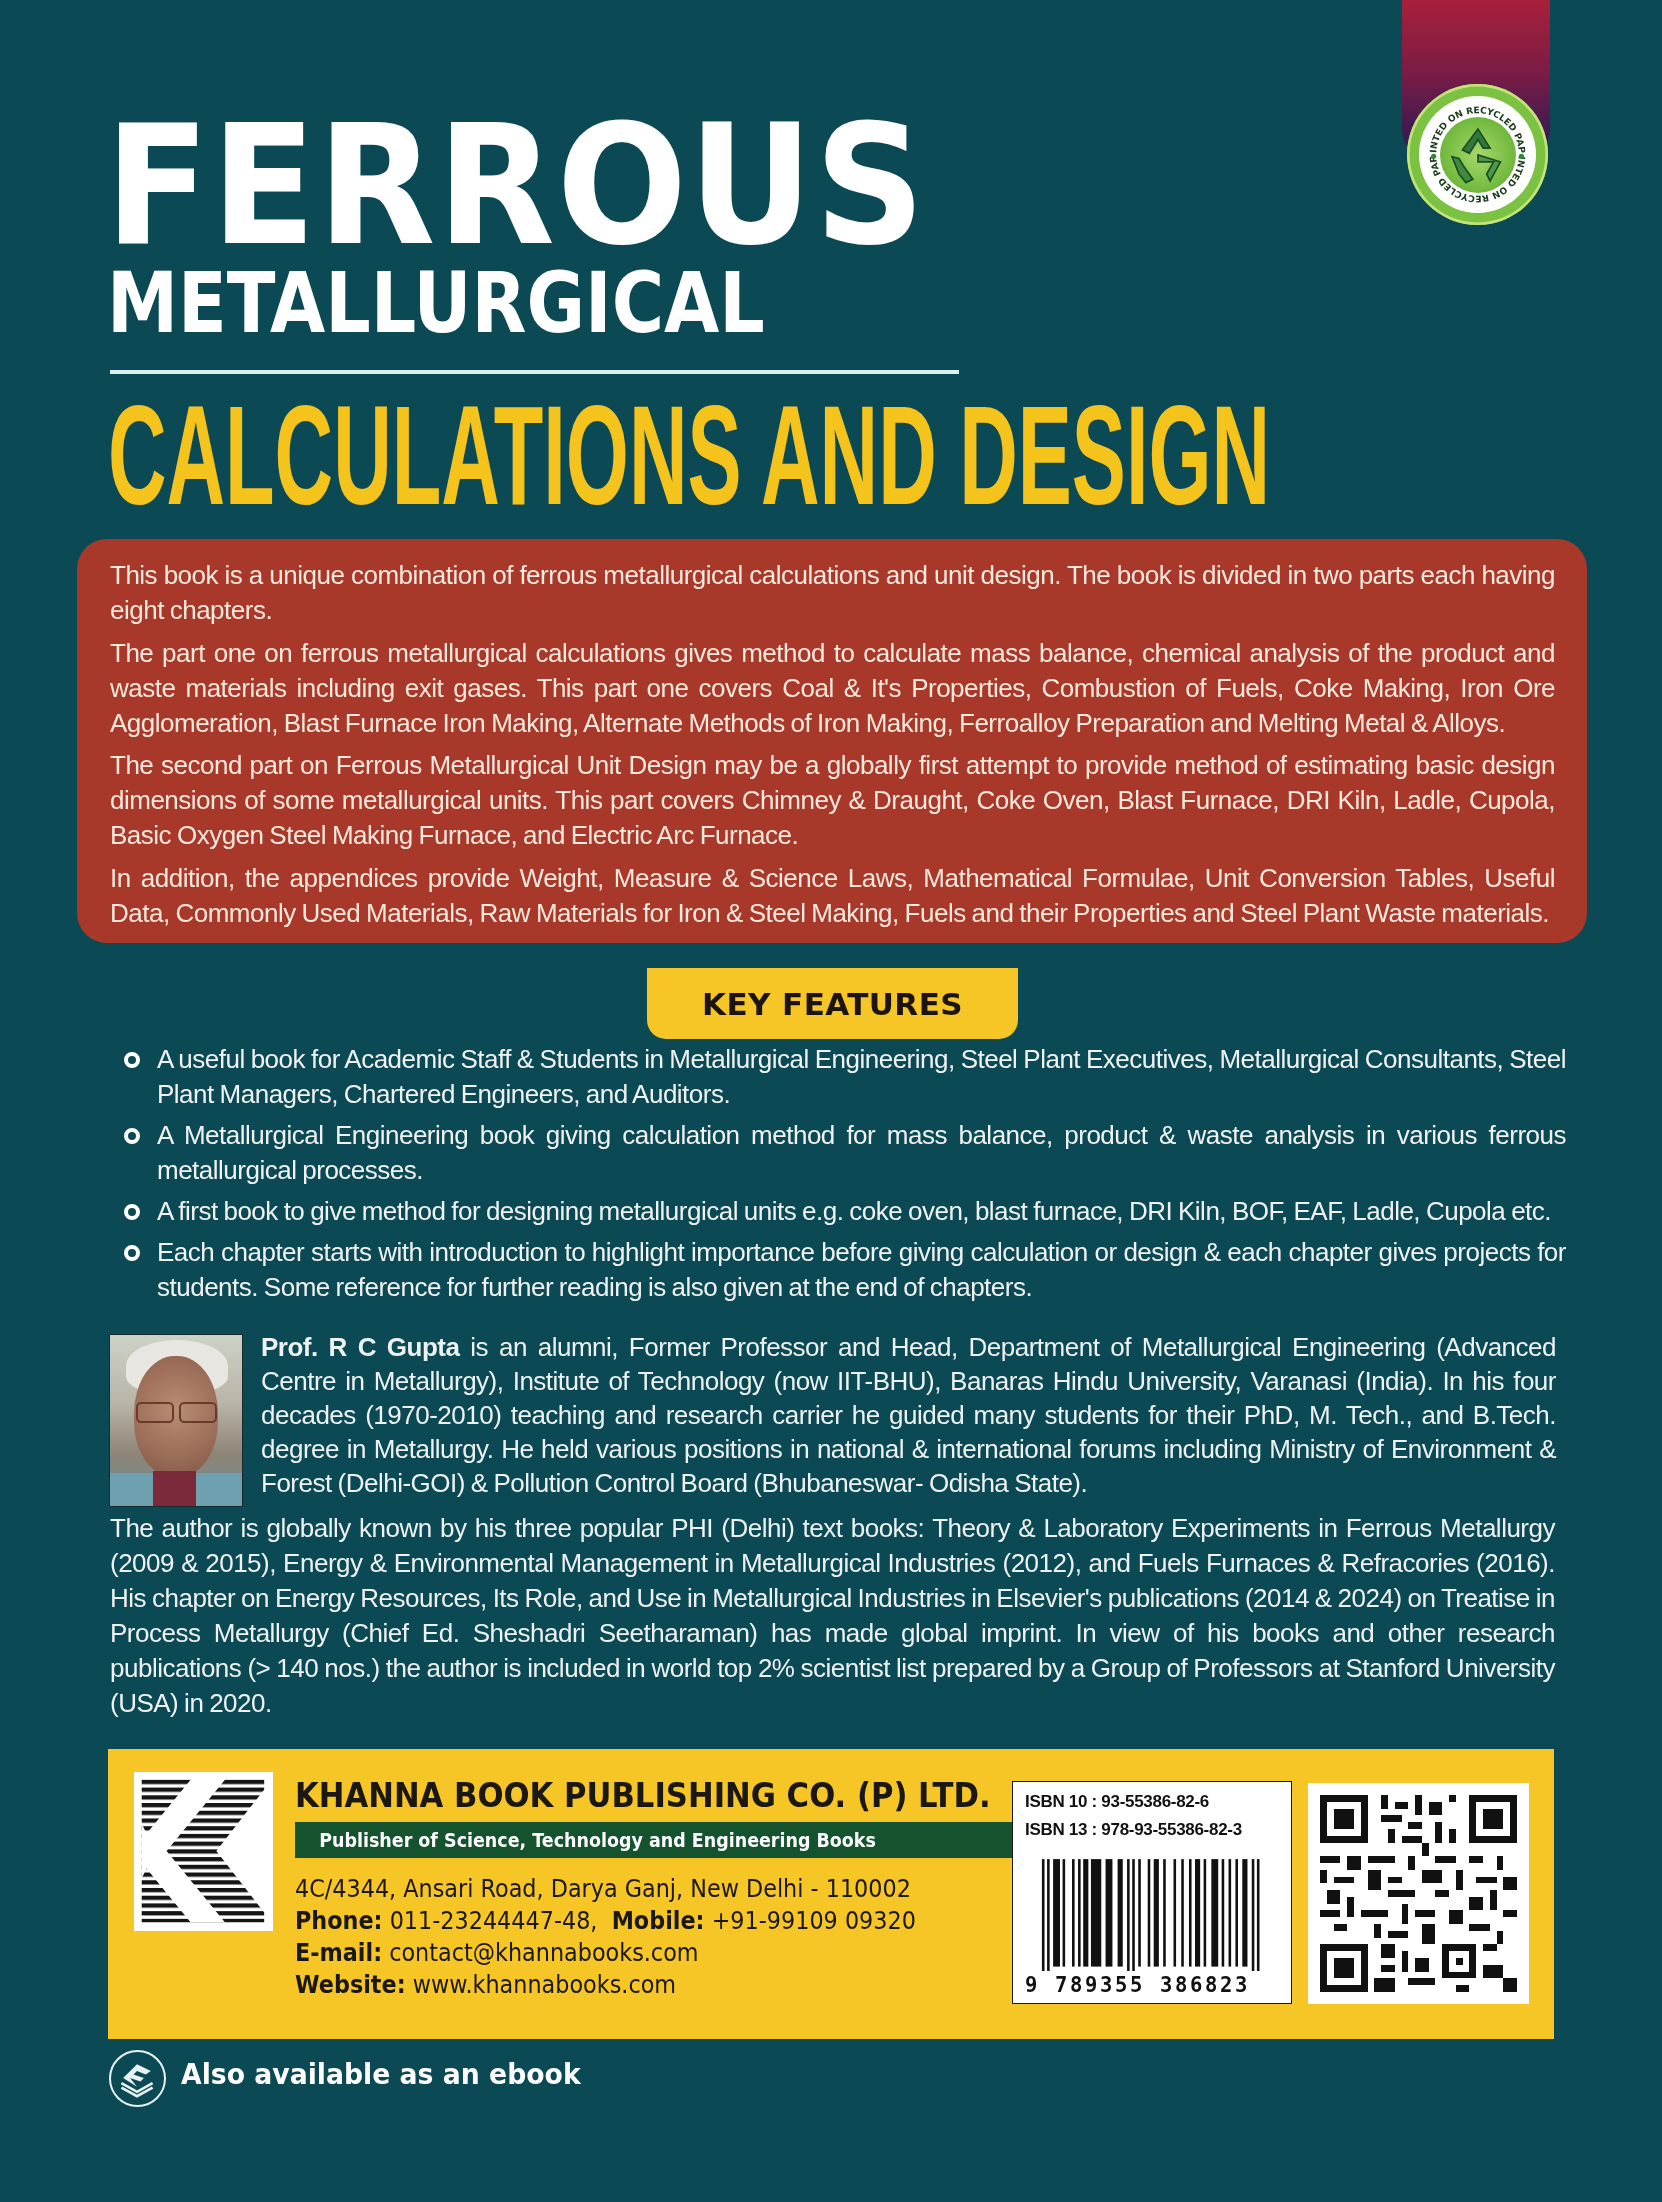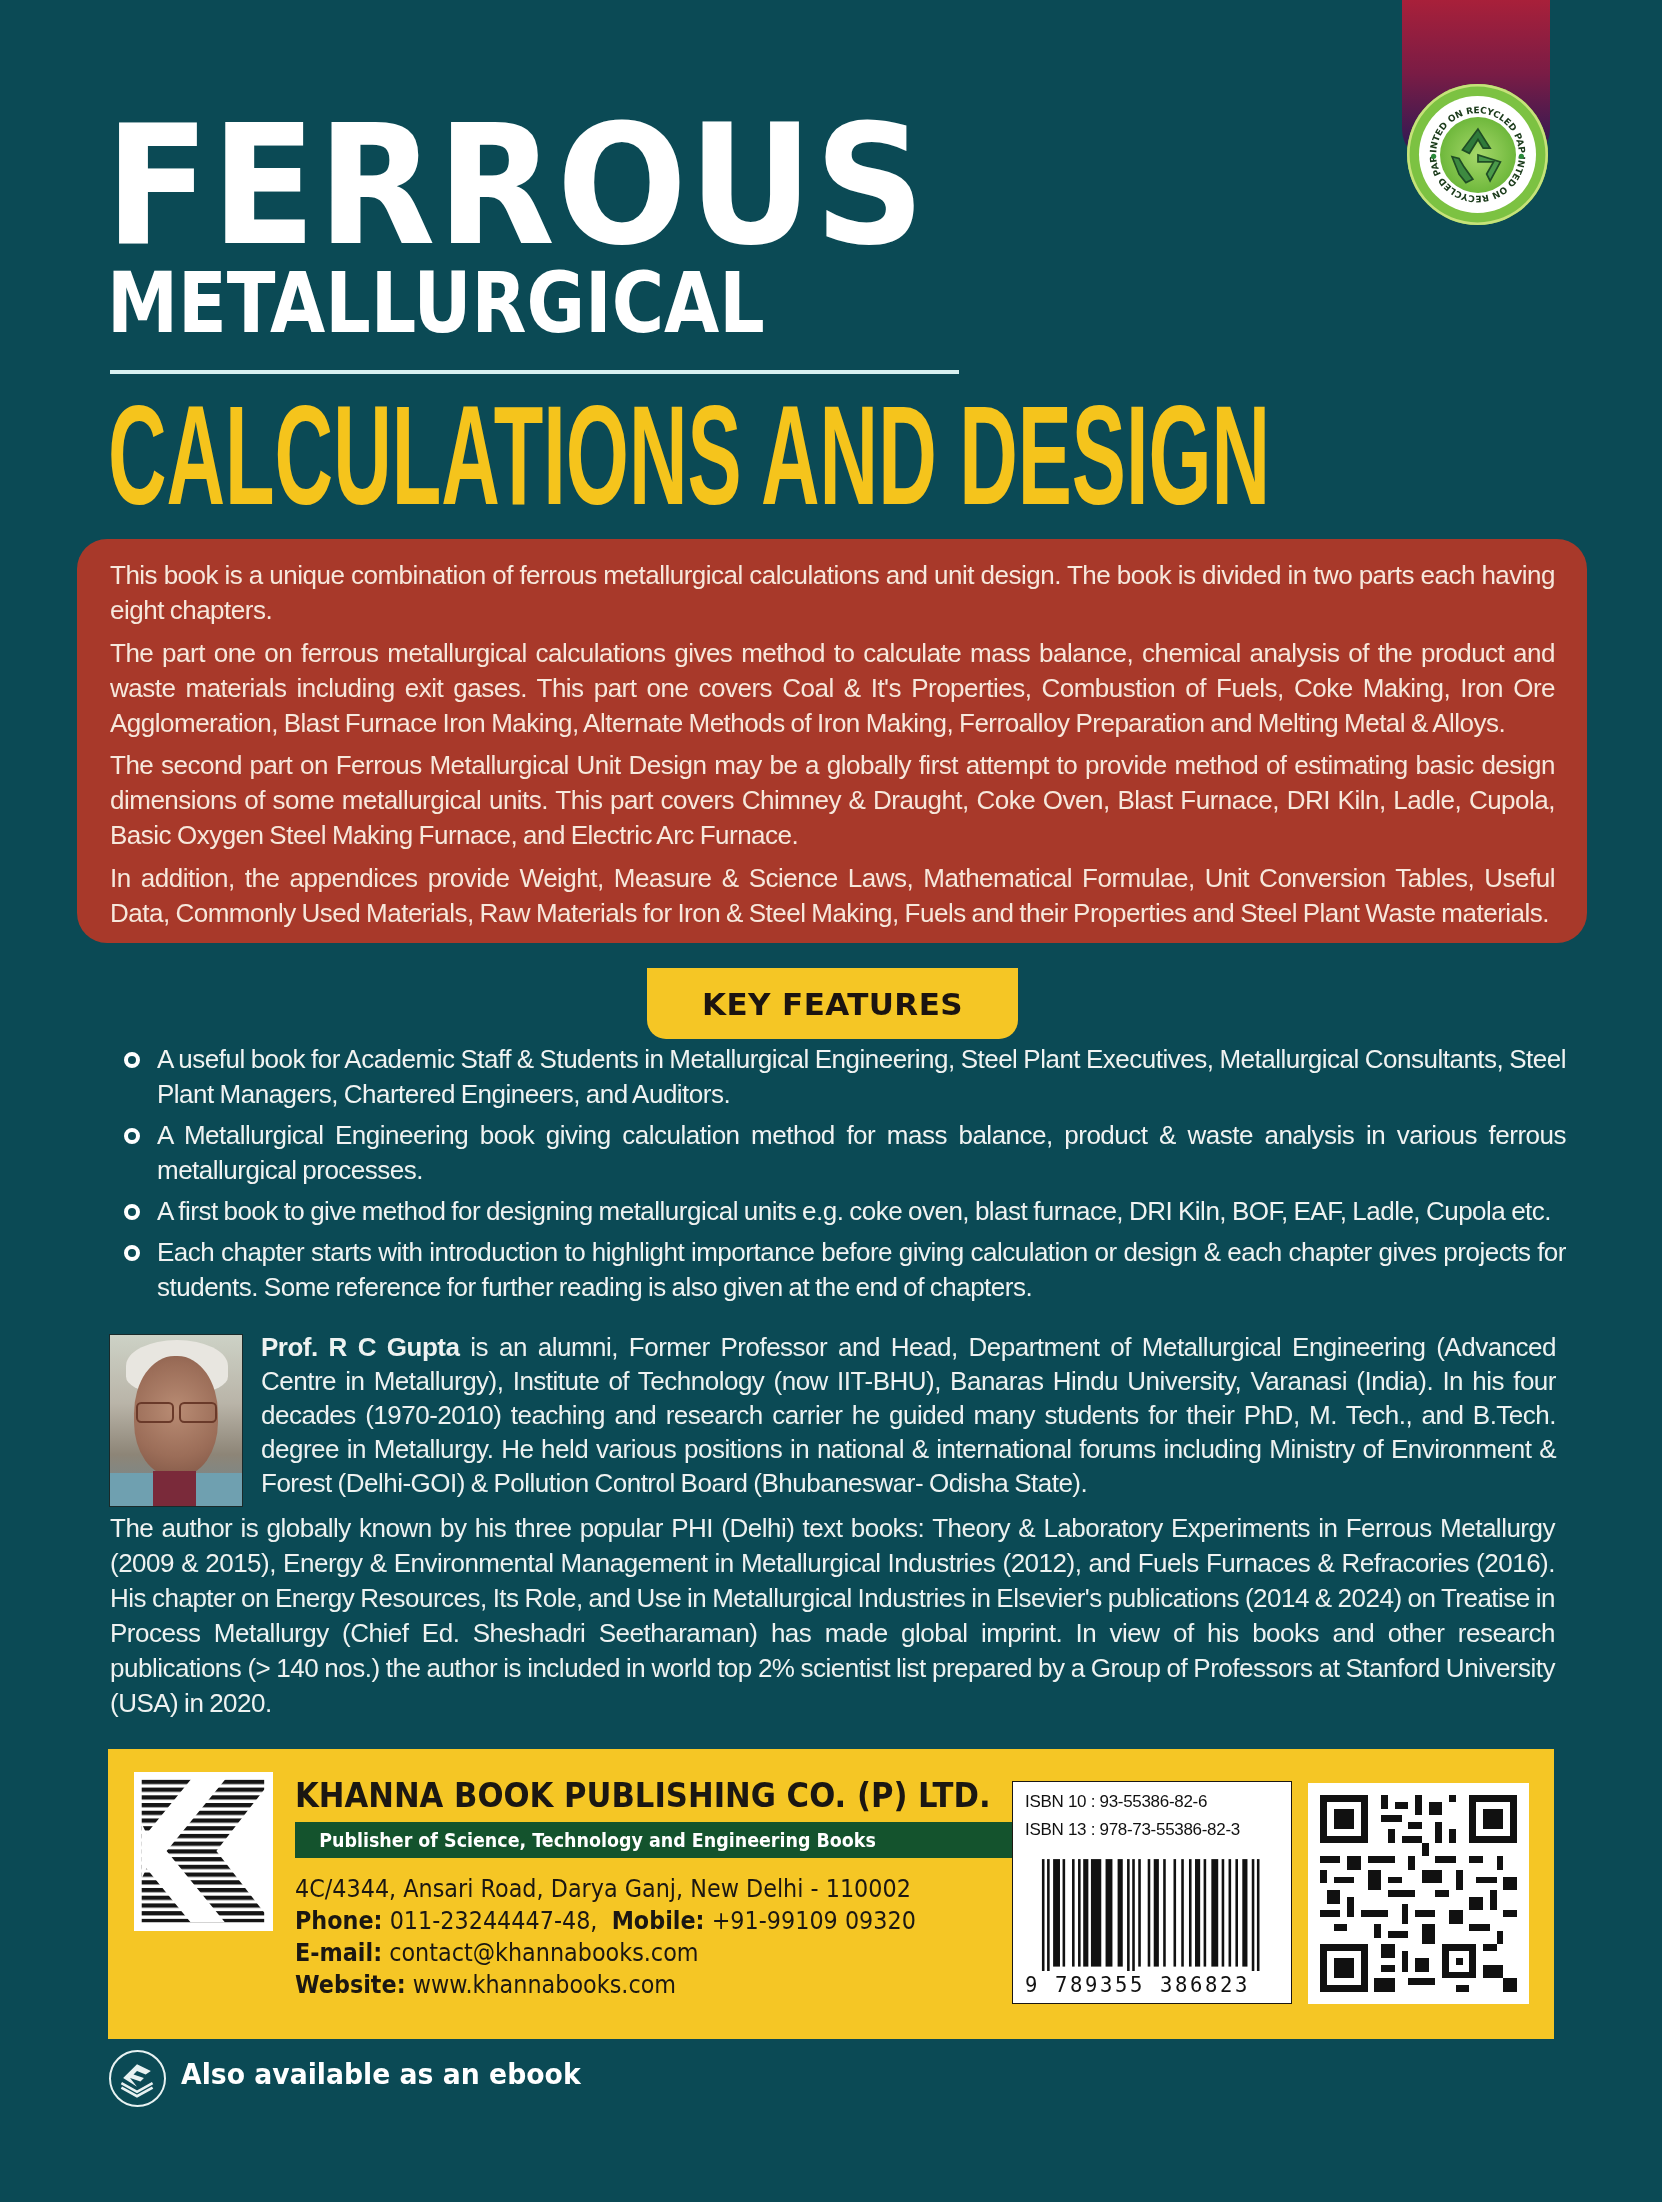--- a/index.html
+++ b/index.html
@@ -60,21 +60,21 @@
   .logo { left:134px; top:1772px; width:139px; height:159px; background:#ffffff; }
   .pub-name { left:295px; top:1776px; font-family:"DejaVu Sans", sans-serif; font-weight:bold; font-size:33px;
               color:#1b1712; transform-origin:left top; transform:scale(0.93,1.0); white-space:nowrap; }
   .tagline { left:295px; top:1822px; width:800px; height:36px; background:#14532d; color:#ffffff;
              display:flex; align-items:center; justify-content:flex-start; }
   .tagline span { font-family:"DejaVu Sans", sans-serif; font-weight:bold; font-size:19px; transform:scale(0.92,1.0); white-space:nowrap; }
   .addr { left:295px; top:1873px; font-family:"DejaVu Sans", sans-serif; font-size:24px; color:#1b1712;
           line-height:32px; white-space:nowrap; }
   .addr .row { transform-origin:left top; transform:scale(0.93,1.0); }
   .addr b { font-weight:bold; }
-  .isbn { left:1012px; top:1781px; width:280px; height:223px; background:#ffffff; border:1.7px solid #1b1712; box-sizing:border-box; }
+  .isbn { left:1012px; top:1781px; width:280px; height:223px; background:#ffffff; border:1.7px solid #1b1712; box-sizing:border-box;font-weight:bold; }
   .isbn .l { position:absolute; left:12px; font-family:"Liberation Sans", sans-serif; font-size:17px; color:#111; white-space:nowrap; letter-spacing:-0.3px; }
   .isbn svg { position:absolute; left:10.3px; top:77px; }
   .isbn .digits { position:absolute; left:12px; top:191px; font-family:"DejaVu Sans Mono", monospace; font-size:20.6px;
                   color:#111; letter-spacing:2.6px; white-space:nowrap; }
   .qr { left:1308px; top:1783px; width:221px; height:221px; background:#ffffff; }
   .qr svg { position:absolute; left:12px; top:12px; }
   
   .ebook-icon { left:109px; top:2050px; width:57px; height:57px; border-radius:50%; border:2.6px solid #e8f2f2; box-sizing:border-box; }
   .ebook-text { left:181px; top:2057px; font-family:"DejaVu Sans", sans-serif; font-weight:bold; font-size:29px;
                 color:#ffffff; white-space:nowrap; transform-origin:left top; transform:scale(0.92,1.0); }
@@ -182,21 +182,21 @@
     <span>contact@khannabooks.com</span>
   </div>
   <div class="row">
     <b>Website:</b>
     <span>www.khannabooks.com</span>
   </div>
 </div>
 
 <div class="abs isbn">
   <div class="l" style="top:10.3px">ISBN 10 : 93-55386-82-6</div>
-  <div class="l" style="top:38px">ISBN 13 : 978-73-55386-82-3</div>
+  <div class="l" style="top:38px">ISBN 13 : 978-93-55386-82-3</div>
   <svg width="258" height="112" viewBox="0 0 300 130">
     <g fill="#111">
       <rect x="22" y="0" width="3" height="135"></rect>
         <rect x="28" y="0" width="3" height="135"></rect>
       <rect x="35" y="0" width="8" height="125"></rect>
         <rect x="46" y="0" width="3" height="125"></rect>
       <rect x="57" y="0" width="3" height="125"></rect>
         <rect x="64" y="0" width="3" height="125"></rect>
       <rect x="70" y="0" width="6" height="125"></rect>
         <rect x="79" y="0" width="12" height="125"></rect>

